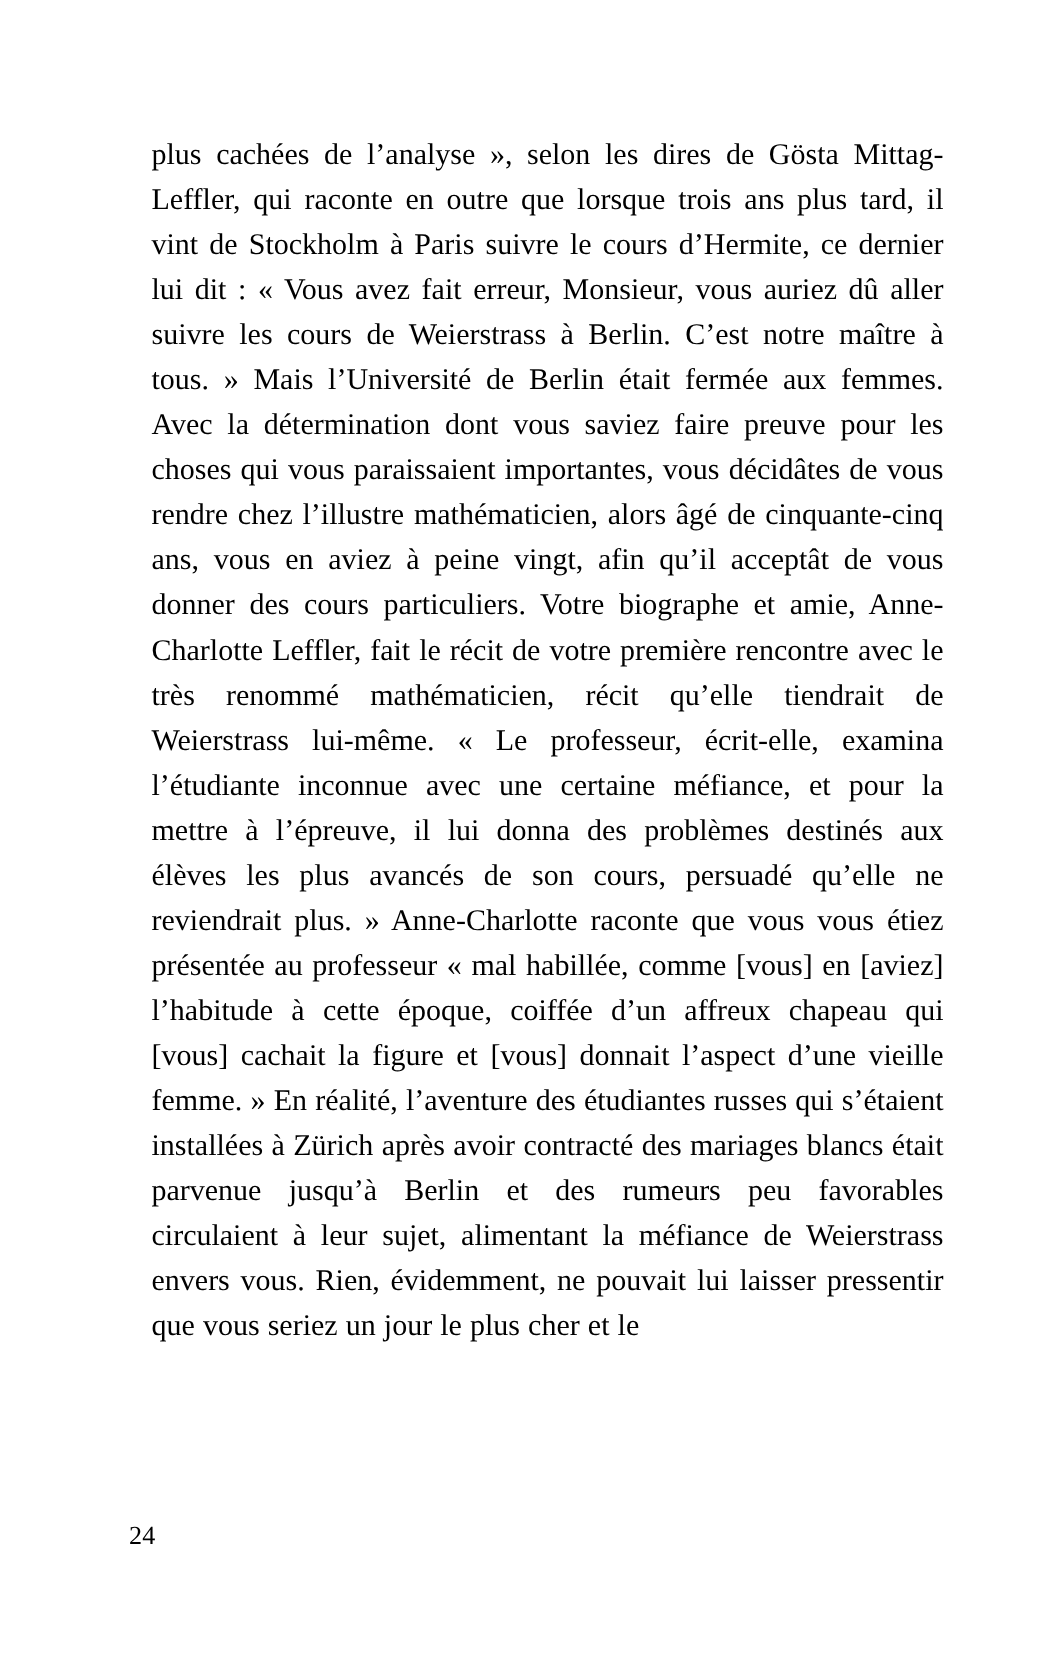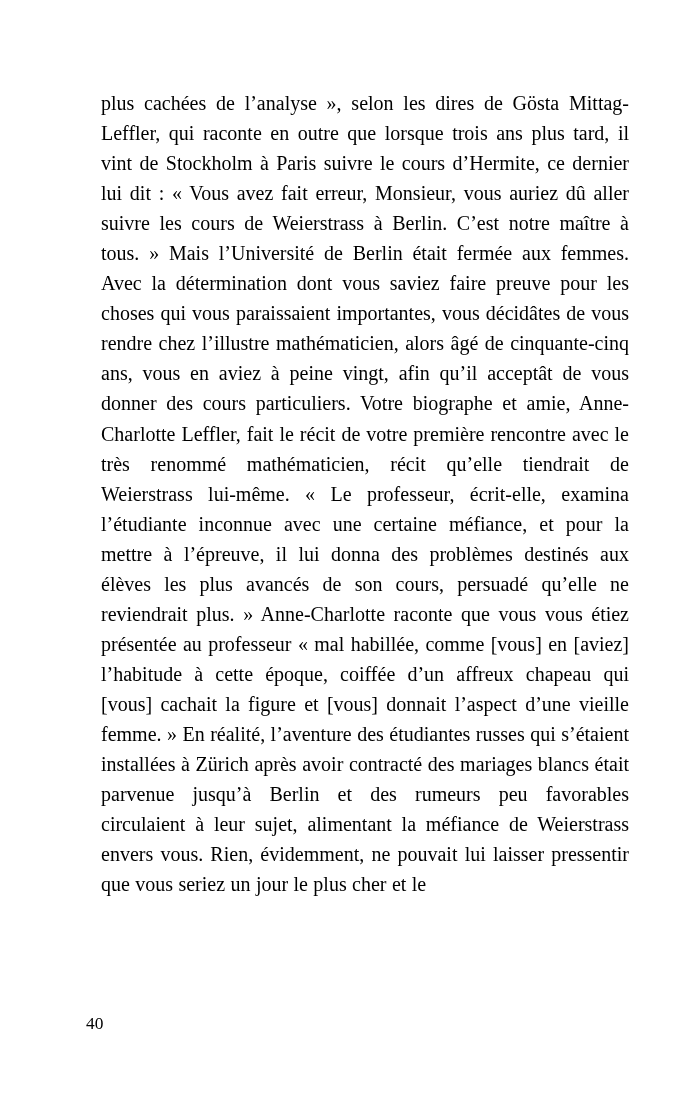--- a/index.html
+++ b/index.html
@@ -49,14 +49,14 @@
     letter-spacing: 0.01em;
   }
 </style>
 </head>
 <body>
 
 <div class="page">
   <div class="text-block">
     <p>plus cachées de l’analyse », selon les dires de Gösta Mittag-Leffler, qui raconte en outre que lorsque trois ans plus tard, il vint de Stockholm à Paris suivre le cours d’Hermite, ce dernier lui dit : « Vous avez fait erreur, Monsieur, vous auriez dû aller suivre les cours de Weierstrass à Berlin. C’est notre maître à tous. » Mais l’Université de Berlin était fermée aux femmes. Avec la détermination dont vous saviez faire preuve pour les choses qui vous paraissaient importantes, vous décidâtes de vous rendre chez l’illustre mathématicien, alors âgé de cinquante-cinq ans, vous en aviez à peine vingt, afin qu’il acceptât de vous donner des cours particuliers. Votre biographe et amie, Anne-Charlotte Leffler, fait le récit de votre première rencontre avec le très renommé mathématicien, récit qu’elle tiendrait de Weierstrass lui-même. « Le professeur, écrit-elle, examina l’étudiante inconnue avec une certaine méfiance, et pour la mettre à l’épreuve, il lui donna des problèmes destinés aux élèves les plus avancés de son cours, persuadé qu’elle ne reviendrait plus. » Anne-Charlotte raconte que vous vous étiez présentée au professeur « mal habillée, comme [vous] en [aviez] l’habitude à cette époque, coiffée d’un affreux chapeau qui [vous] cachait la figure et [vous] donnait l’aspect d’une vieille femme. » En réalité, l’aventure des étudiantes russes qui s’étaient installées à Zürich après avoir contracté des mariages blancs était parvenue jusqu’à Berlin et des rumeurs peu favorables circulaient à leur sujet, alimentant la méfiance de Weierstrass envers vous. Rien, évidemment, ne pouvait lui laisser pressentir que vous seriez un jour le plus cher et le</p>
   </div>
-  <div class="page-number">40</div>
+  <div class="page-number">24</div>
 </div>
 
 </body></html>

